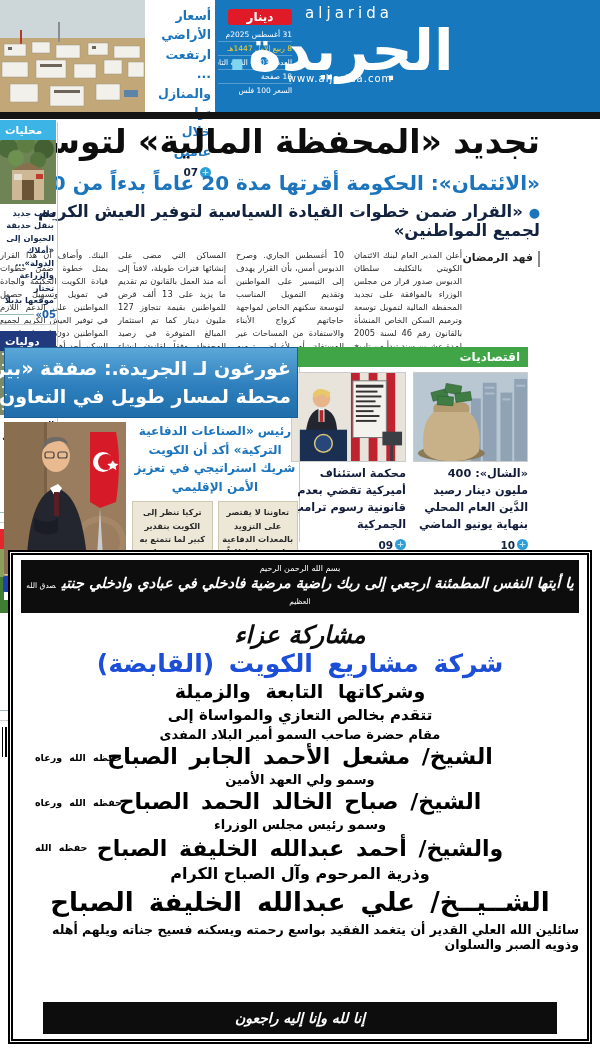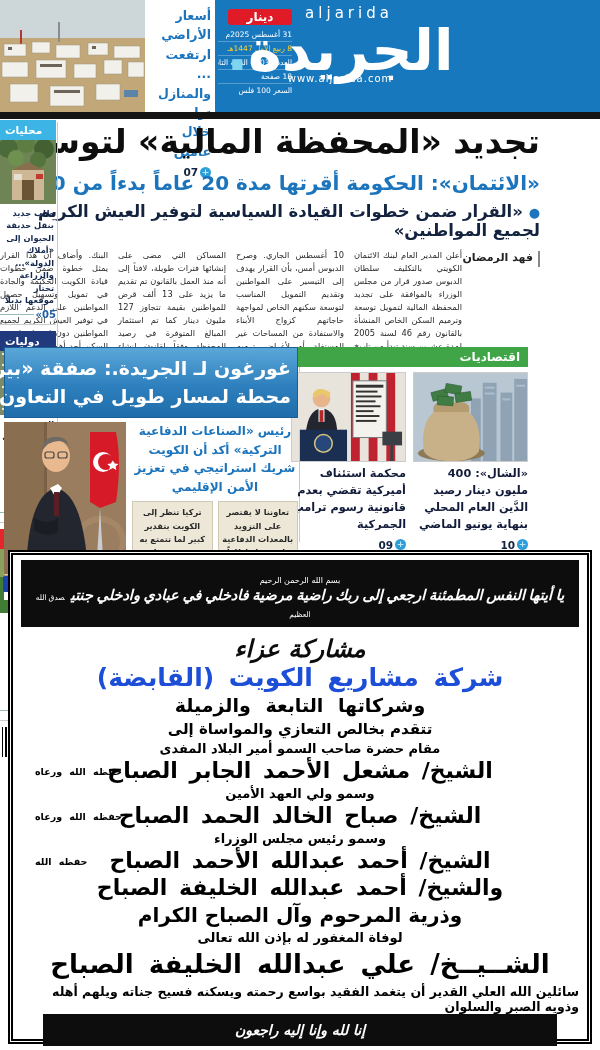--- a/index.html
+++ b/index.html
@@ -89,23 +89,23 @@
   .def-quote { flex:1; background:#ece7d7; border:1px solid #cfc8b2; font-size:8.2px; font-weight:bold;
                color:#2a2a2a; text-align:center; line-height:1.6; padding:4px 3px; }
   .def-bullets { margin-top:5px; font-size:10.8px; font-weight:bold; color:#1a2c4e; line-height:1.5;
                  text-align:right; }
   .def-bullets .dot { color:#2d9fd8; font-size:10px; }
   .def-pref { text-align:left; margin-top:1px; }
 
   
   .obituary { position:absolute; top:550px; right:8px; left:8px; bottom:6px; border:5px double #000;
               background:#fff; padding:5px 8px; display:flex; flex-direction:column; align-items:center; }
-  .ob-banner { background:#0d0d0d; color:#fff; width:100%; text-align:center; padding:16px 4px 6px 4px; }
+  .ob-banner { background:#0d0d0d; color:#fff; width:100%; text-align:center; padding:4px 4px 6px 4px; }
   .ob-bismillah { font-size:8px; display:block; }
-  .ob-verse { font-size:14.5px; font-weight:bold; font-style:italic; display:block; margin-top:2px;font-family:Liberation Serif, serif; }
+  .ob-verse { font-size:14.5px; font-weight:bold; font-style:italic; display:block; margin-top:2px; }
   .ob-verse-end { font-size:7.5px; margin-right:6px; font-style:normal; font-weight:normal; }
   .ob-title { font-size:24px; font-weight:bold; font-style:italic; margin-top:8px; color:#0c0c0c; }
   .ob-company { font-size:25px; font-weight:bold; color:#1d4ed8; word-spacing:6px; }
   .ob-company2 { font-size:19px; font-weight:bold; margin-top:2px; word-spacing:8px; }
   .ob-intro { font-size:15px; font-weight:bold; margin-top:4px; }
   .ob-line { font-size:13px; font-weight:bold; margin-top:3px; }
   .ob-name { position:relative; width:100%; text-align:center; font-size:22px; font-weight:bold;
              margin-top:2px; word-spacing:4px; }
   .ob-bless { position:absolute; left:14px; top:8px; font-size:9.5px; font-weight:bold; }
   .ob-deceased { font-size:26px; font-weight:bold; margin-top:4px; word-spacing:6px; }
@@ -435,22 +435,21 @@
     </div>
     <div class="ob-title">مشاركة عزاء</div>
     <div class="ob-company">شركة مشاريع الكويت (القابضة)</div>
     <div class="ob-company2">وشركاتها التابعة والزميلة</div>
     <div class="ob-intro">تتقدم بخالص التعازي والمواساة إلى</div>
     <div class="ob-line">مقام حضرة صاحب السمو أمير البلاد المفدى</div>
     <div class="ob-name"><span>الشيخ/ مشعل الأحمد الجابر الصباح</span><span class="ob-bless">حفظه الله ورعاه</span></div>
     <div class="ob-line">وسمو ولي العهد الأمين</div>
     <div class="ob-name"><span>الشيخ/ صباح الخالد الحمد الصباح</span><span class="ob-bless">حفظه الله ورعاه</span></div>
     <div class="ob-line">وسمو رئيس مجلس الوزراء</div>
-    <div class="ob-name"><span>الشيخ/ أحمد عبدالله الأحمد الصباح</span><span class="ob-bless">حفظه الله</span></div>
+    <div class="ob-name"><span class="ob-bless">حفظه الله</span></div>
     <div class="ob-name"><span>والشيخ/ أحمد عبدالله الخليفة الصباح</span></div>
-    <div class="ob-line" style="font-size:20px">وذرية المرحوم وآل الصباح الكرام</div>
-    <div class="ob-line">لوفاة المغفور له بإذن الله تعالى</div>
+    <div class="ob-line" style="font-size:16px">وذرية المرحوم وآل الصباح الكرام</div>
     <div class="ob-deceased">الشــيــخ/ علي عبدالله الخليفة الصباح</div>
     <div class="ob-prayer">سائلين الله العلي القدير أن يتغمد الفقيد بواسع رحمته ويسكنه فسيح جناته ويلهم أهله وذويه الصبر والسلوان</div>
     <div class="ob-footer">إنا لله وإنا إليه راجعون</div>
   </div>
 
 </div>
 
 </body></html>

